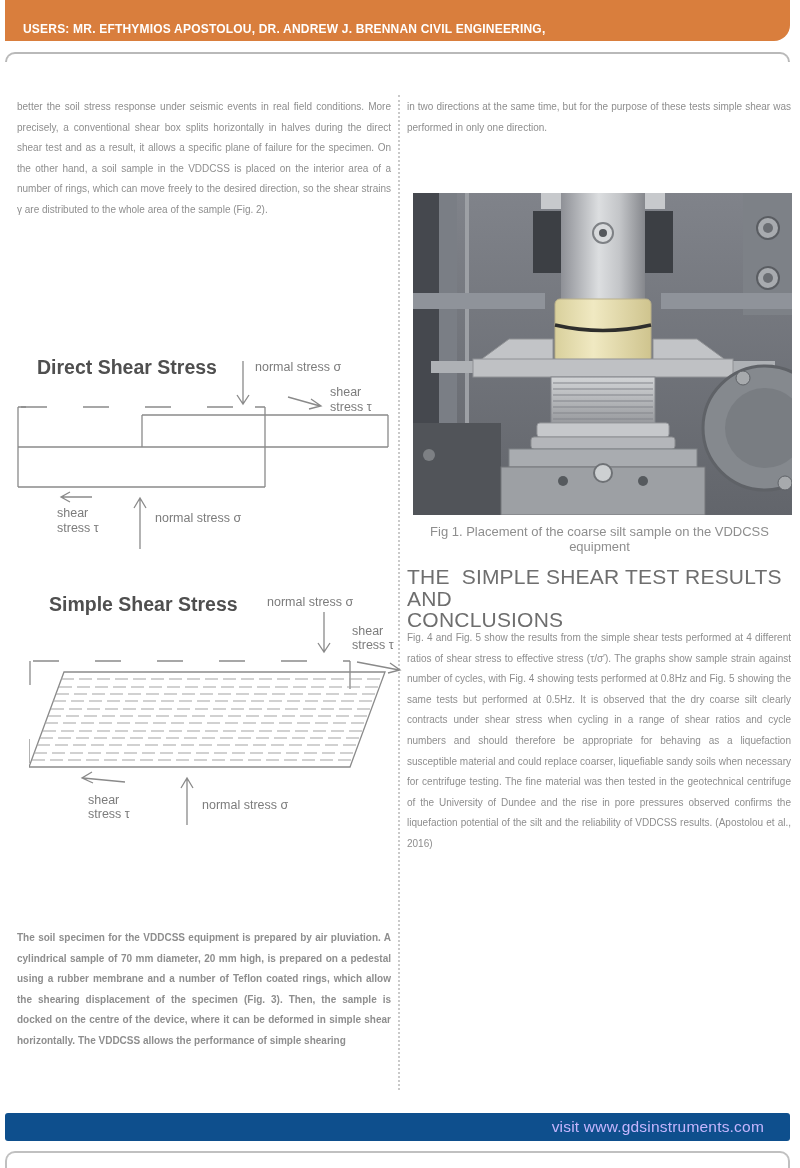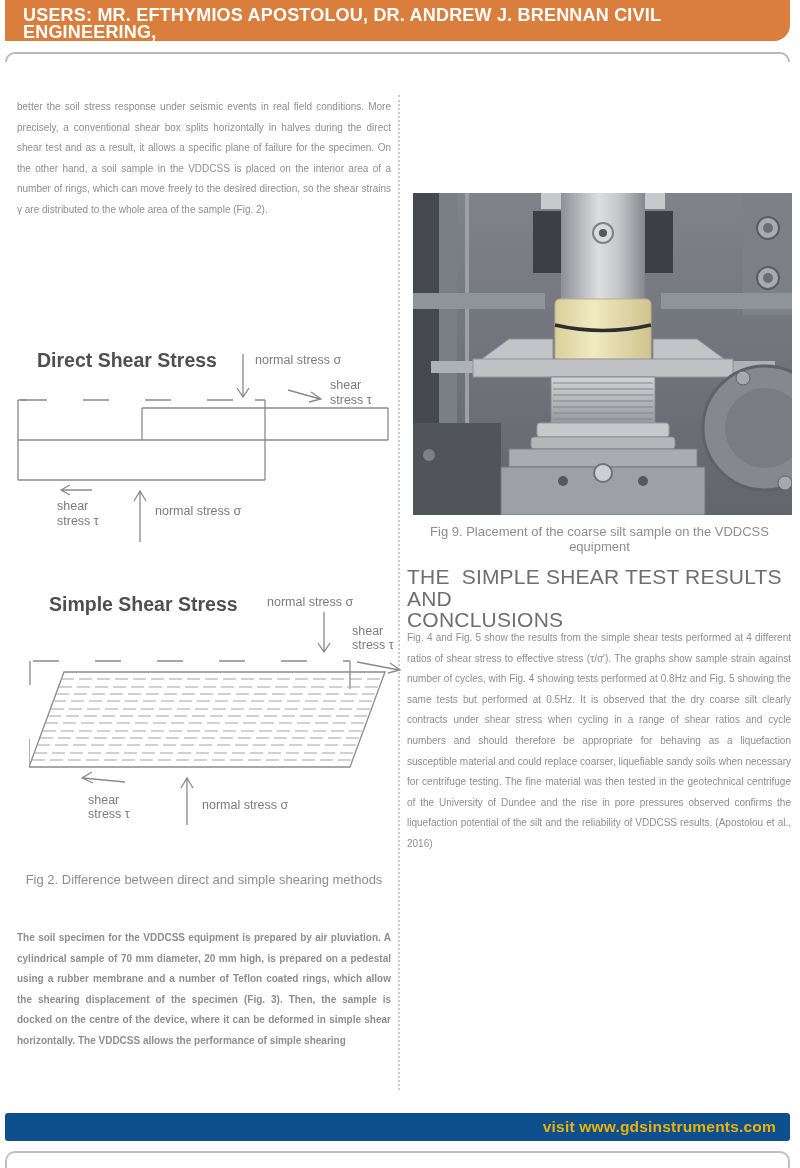--- a/index.html
+++ b/index.html
@@ -9,22 +9,22 @@
     position: relative; width: 800px; height: 1168px;
     background: #ffffff; overflow: hidden;
   }
   
   .header-banner {
     position: absolute; left: 5px; top: 0; width: 785px; height: 41px;
     background: #d97e3d; border-radius: 0 0 16px 0;
   }
   .header-banner .header-text {
     white-space: pre-line;
-    color: #ffffff; font-weight: 700; font-size: 18px; line-height: 16.5px;
-    padding: 7px 0 0 18px; letter-spacing: .2px;
+    color: #ffffff; font-weight: 700; font-size: 12px; line-height: 16.5px;
+    padding: 21px 0 0 18px; letter-spacing: .2px;
   }
   
   .card-top {
     position: absolute; left: 5px; top: 52px; width: 785px; height: 18px;
     border: 2px solid #b9b9b9; border-bottom: none;
     border-radius: 10px 10px 0 0;
   }
   
   .card-top::after {
     content: ""; position: absolute; left: -2px; right: -2px; top: 8px; height: 12px;
@@ -51,42 +51,42 @@
   }
   #fig2-caption { left: 17px;  top: 872px; width: 374px; }
   #fig3-caption { left: 407px; top: 524px; width: 385px; }
   .section-heading {
     position: absolute; left: 407px; top: 566px; width: 384px;
     color: #6e6e6e; font-size: 21px; line-height: 21.5px;
     white-space: pre-wrap; letter-spacing: .2px;
   }
   
   .diagram { position: absolute; }
-  #direct-diagram { left: 17px; top: 338px; width: 373px; height: 214px; }
+  #direct-diagram { left: 17px; top: 345px; width: 373px; height: 214px; }
   #simple-diagram { left: 29px; top: 585px; width: 373px; height: 252px; }
   .diagram svg { display: block; width: 100%; height: 100%; }
   .dg-title { font-size: 19.5px; font-weight: 700; fill: #4f4f4f; }
   .dg-label { font-size: 12.5px; fill: #7c7c7c; }
   .dg-line  { stroke: #8a8a8a; stroke-width: 1.3; fill: none; }
   .dg-dash  { stroke: #8a8a8a; stroke-width: 1.3; fill: none; stroke-dasharray: 26 36; }
   .dg-ring  { stroke: #a3a3a3; stroke-width: 1; fill: none; stroke-dasharray: 13 5; }
   
   .photo {
     position: absolute; left: 413px; top: 193px; width: 379px; height: 322px;
     overflow: hidden;
   }
   .photo svg { display: block; width: 100%; height: 100%; }
   
   .footer-banner {
     position: absolute; left: 5px; top: 1113px; width: 785px; height: 28px;
     background: #0e4f8d; border-radius: 3px;
     display: flex; align-items: center; justify-content: flex-end;
   }
   .footer-link {
-    color: #eab308; font-weight: 700; font-size: 15.5px; padding-right: 14px;
+    color: #c4b5fd; font-weight: 400; font-size: 15.5px; padding-right: 26px;
     text-decoration: none; letter-spacing: .2px;
   }
   .next-card-top {
     position: absolute; left: 5px; top: 1151px; width: 785px; height: 20px;
     border: 2.5px solid #c0c0c0; border-bottom: none;
     border-radius: 10px 10px 0 0;
   }
 </style>
 </head>
 <body>
@@ -149,24 +149,24 @@
 
       <path class="dg-line" d="M96,197 L54,193 M63,187 L53,193 L64,198"></path>
       <text class="dg-label" x="59" y="219">shear</text>
       <text class="dg-label" x="59" y="233">stress τ</text>
 
       <path class="dg-line" d="M158,240 V194 M152,203 L158,193 L164,203"></path>
       <text class="dg-label" x="173" y="224">normal stress σ</text>
     </svg>
   </div>
 
-  <div class="caption" id="fig2-caption">Fig 2. Difference between direct and simple shearing methods</div>
 
   <p class="body-par" id="p-left-2">The soil specimen for the VDDCSS equipment is prepared by air pluviation. A cylindrical sample of 70 mm diameter, 20 mm high, is prepared on a pedestal using a rubber membrane and a number of Teflon coated rings, which allow the shearing displacement of the specimen (Fig. 3). Then, the sample is docked on the centre of the device, where it can be deformed in simple shear horizontally. The VDDCSS allows the performance of simple shearing</p>
 
+  <p class="body-par" id="p-right-1">in two directions at the same time, but for the purpose of these tests simple shear was performed in only one direction.</p>
 
   <div class="photo">
     <svg viewBox="0 0 379 322">
       <defs>
         <linearGradient id="pbg" x1="0" y1="0" x2="0" y2="1">
           <stop offset="0" stop-color="#80838a"></stop>
             <stop offset="1" stop-color="#62656b"></stop>
         </linearGradient>
         <linearGradient id="metalH" x1="0" y1="0" x2="1" y2="0">
           <stop offset="0" stop-color="#8e9096"></stop>
@@ -230,21 +230,21 @@
       <circle cx="16" cy="262" r="6" fill="#7d8084"></circle>
 
       <rect x="96" y="256" width="188" height="18" fill="#a9acb0" stroke="#7f8286"></rect>
       <rect x="88" y="274" width="204" height="48" fill="#9da0a4" stroke="#74777b"></rect>
       <circle cx="190" cy="280" r="9" fill="#cdd0d2" stroke="#6f7276" stroke-width="2"></circle>
       <circle cx="150" cy="288" r="5" fill="#565a5e"></circle>
       <circle cx="230" cy="288" r="5" fill="#565a5e"></circle>
     </svg>
   </div>
 
-  <div class="caption" id="fig3-caption">Fig 9. Placement of the coarse silt sample on the VDDCSS equipment</div>
+  <div class="caption" id="fig3-caption">Fig 1. Placement of the coarse silt sample on the VDDCSS equipment</div>
 
   <div class="section-heading">THE  SIMPLE SHEAR TEST RESULTS AND
 CONCLUSIONS</div>
 
   <p class="body-par" id="p-right-2">Fig. 4 and Fig. 5 show the results from the simple shear tests performed at 4 different ratios of shear stress to effective stress (τ/σ′). The graphs show sample strain against number of cycles, with Fig. 4 showing tests performed at 0.8Hz and Fig. 5 showing the same tests but performed at 0.5Hz. It is observed that the dry coarse silt clearly contracts under shear stress when cycling in a range of shear ratios and cycle numbers and should therefore be appropriate for behaving as a liquefaction susceptible material and could replace coarser, liquefiable sandy soils when necessary for centrifuge testing. The fine material was then tested in the geotechnical centrifuge of the University of Dundee and the rise in pore pressures observed confirms the liquefaction potential of the silt and the reliability of VDDCSS results. (Apostolou et al., 2016)</p>
 
   <div class="footer-banner">
     <a class="footer-link" href="#">visit www.gdsinstruments.com</a>
   </div>
 

